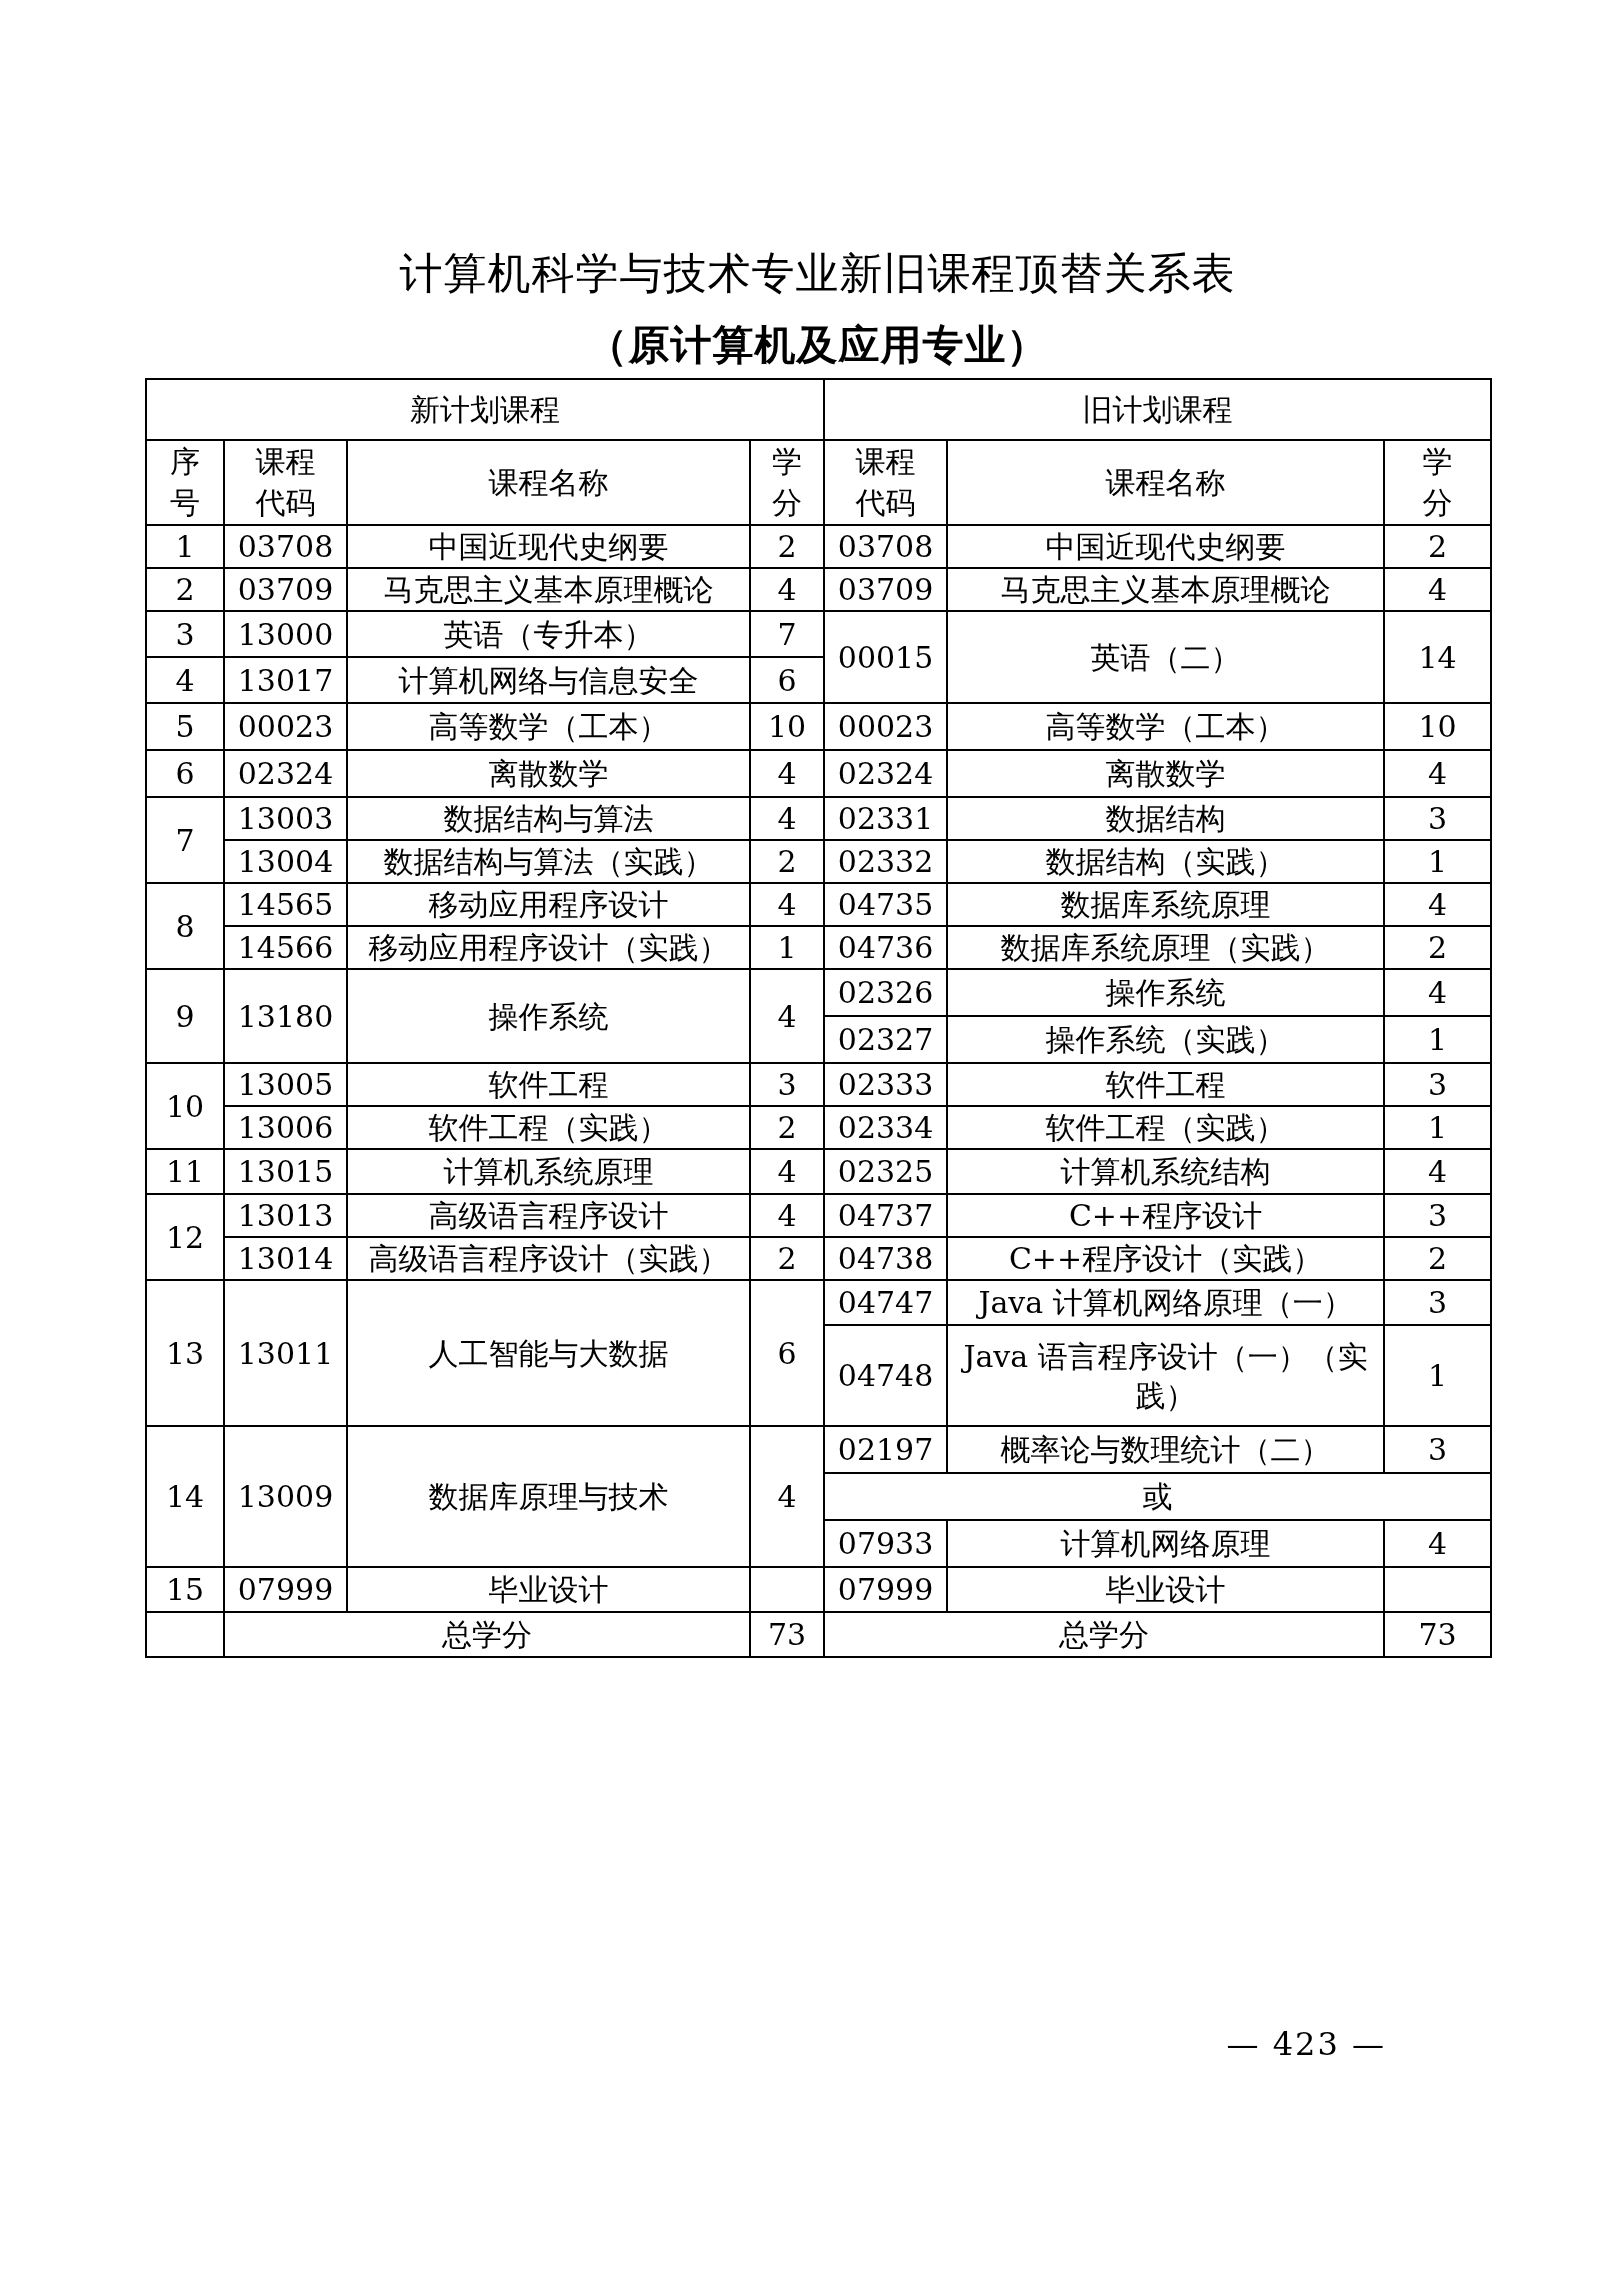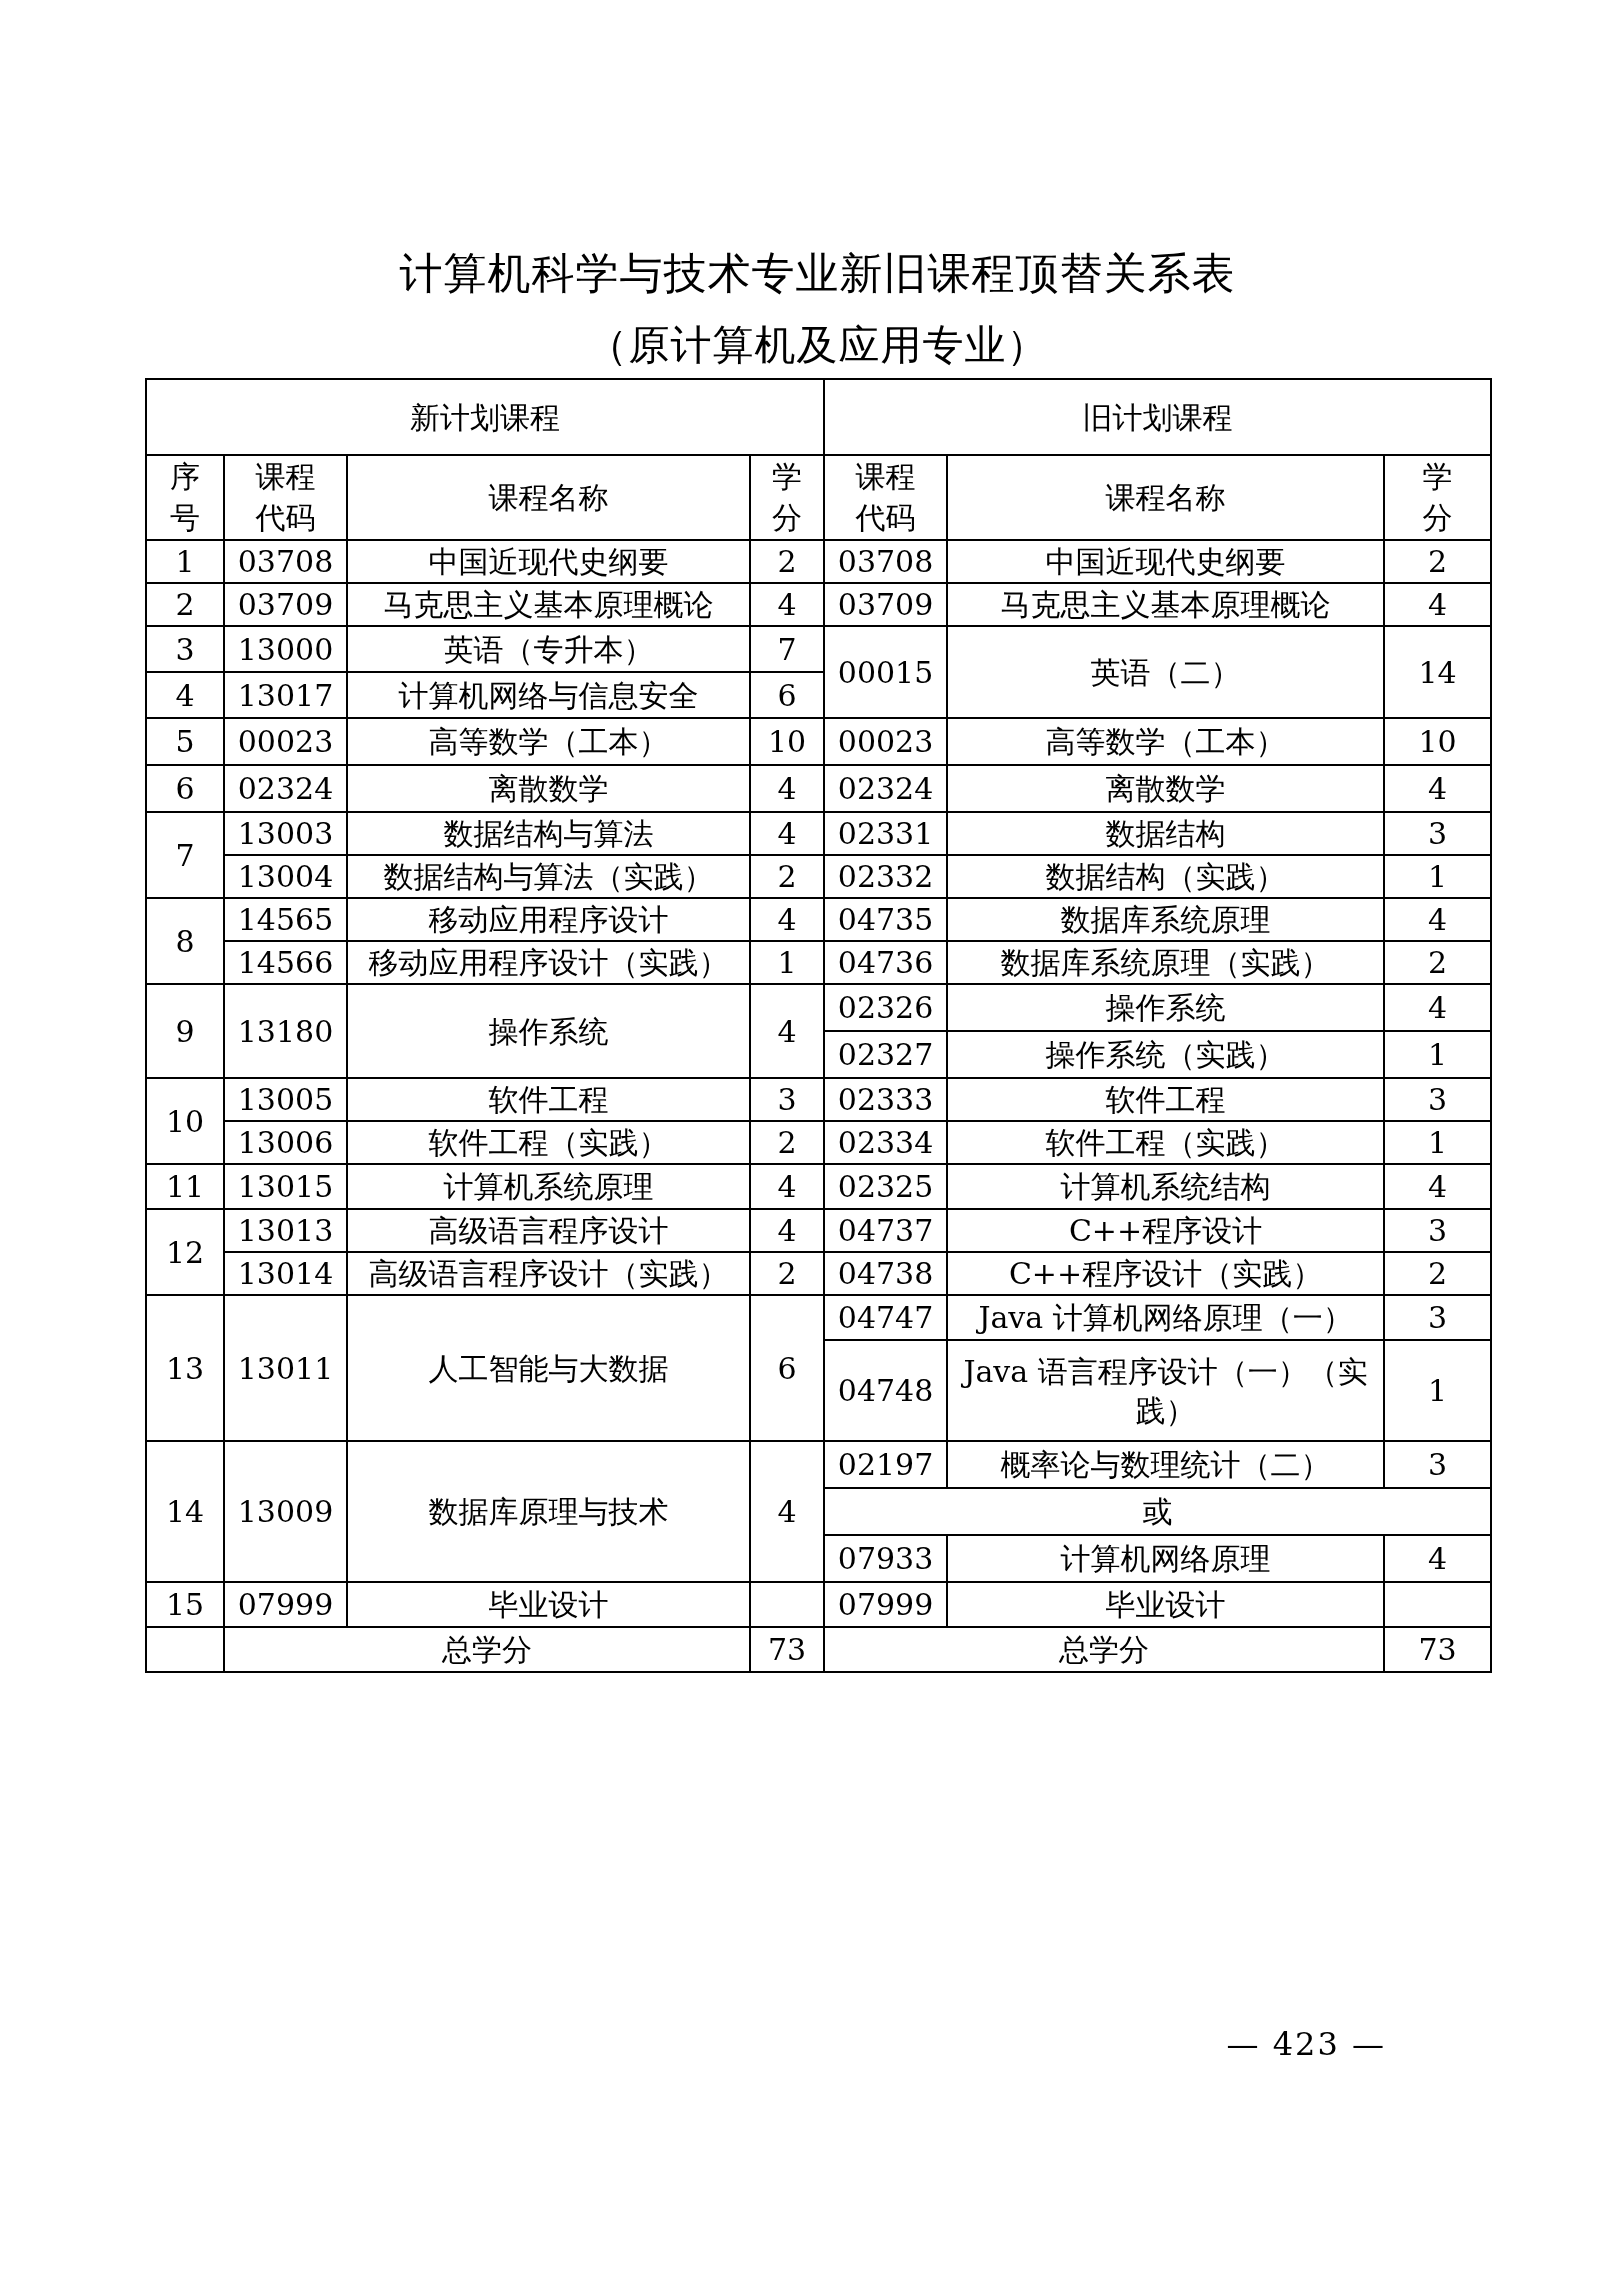--- a/index.html
+++ b/index.html
@@ -11,21 +11,21 @@
   }
   .content{width:1345px;margin-left:145px;padding-top:251px;}
   .title{
     margin:0;text-align:center;
     font-family:"DejaVu Sans","Liberation Sans",sans-serif;
     font-weight:normal;font-size:43px;line-height:1.05;letter-spacing:1px;
   }
   .subtitle{
     margin:27.4px 0 0 0;text-align:center;
     font-family:"DejaVu Sans","Liberation Sans",sans-serif;
-    font-weight:normal;font-size:41px;line-height:1.05;letter-spacing:1px;
+    font-weight:bold;font-size:41px;line-height:1.05;letter-spacing:1px;
   }
   table.course-table{
     margin-top:11.8px;
     border-collapse:collapse;table-layout:fixed;
     width:1345px;
     border:2.9px solid #000;
   }
   .course-table td,.course-table th{
     border:2px solid #000;
     padding:1px 3.9px;
@@ -40,21 +40,21 @@
     font-weight:bold;
   }
   .w1{display:inline-block;width:1.15em;word-break:break-all;line-height:1.35;}
   .w2{display:inline-block;width:2.3em;word-break:break-all;line-height:1.35;}
   
   .name{text-align:left;padding-left:12.7px;padding-right:7.8px;border-radius:15px;}
   
   .db{border-bottom:1px dotted #000;margin-left:45px;}
   .dt{border-top:1px dotted #000;}
   
-  .rh72{height:76px;} .rh85{height:83px;}
+  .rh72{height:61px;} .rh85{height:83px;}
   .rh44{height:43px;} .rh47{height:46px;} .rh48{height:47px;}
   .rh42{height:41px;} .rh46{height:45px;} .rh103{height:101px;}
   .pageno{
     position:absolute;top:2025px;right:235px;
     font-size:32px;letter-spacing:2px;
   }
 </style>
 </head>
 <body>
 

